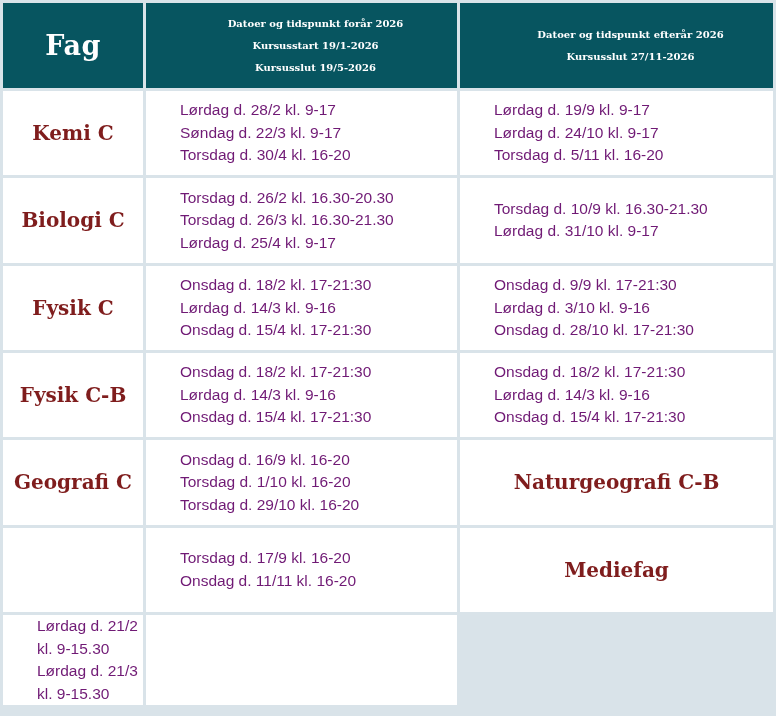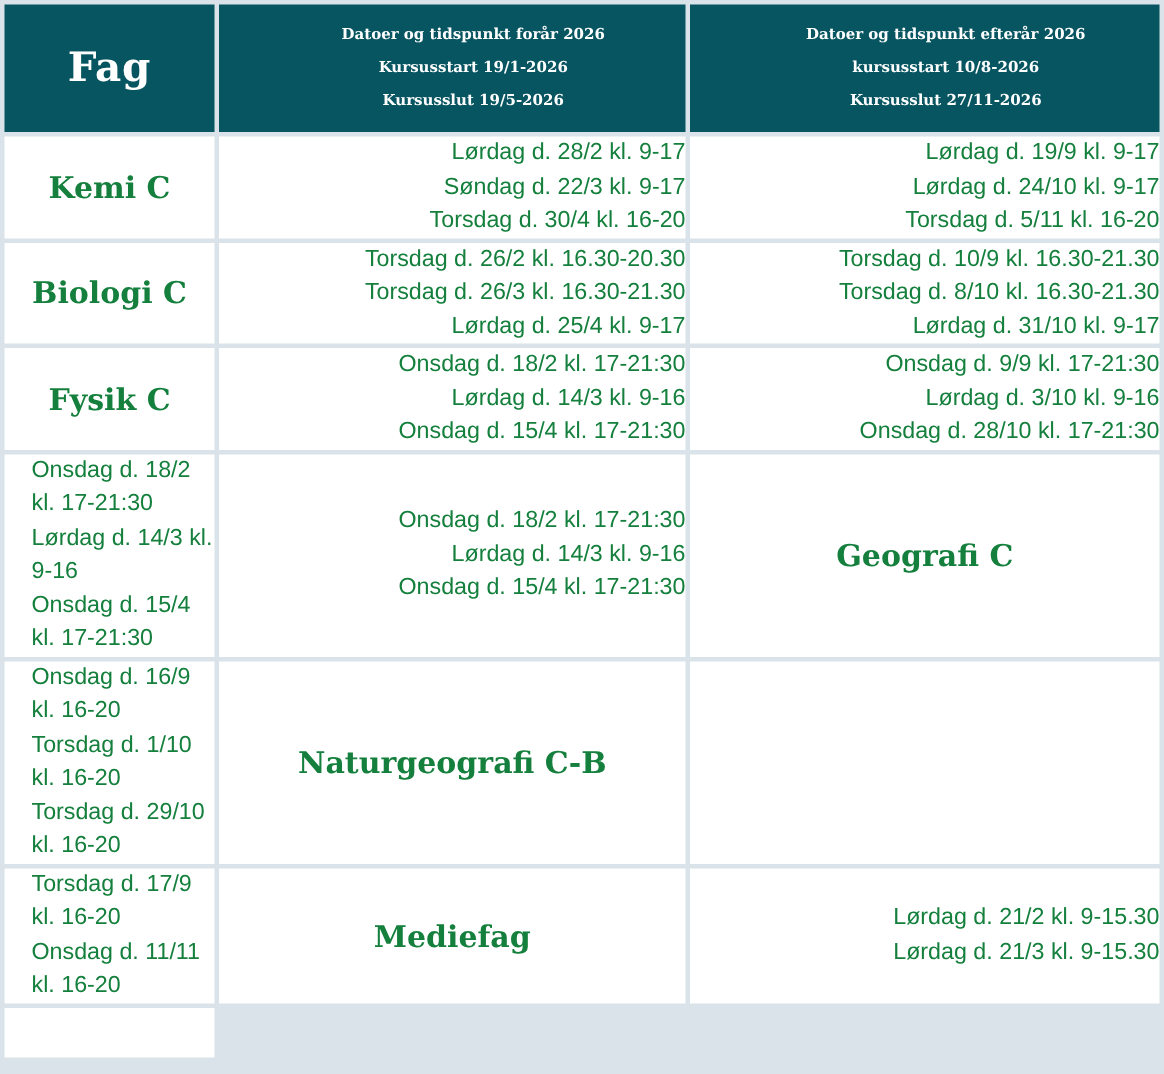--- a/index.html
+++ b/index.html
@@ -43,53 +43,51 @@
   }
   .hdr-line {
     font-size: 10px;
     line-height: 22px;
     white-space: nowrap;
     margin-left: 28px;
   }
   .subject {
     font-family: "DejaVu Serif", serif;
     font-weight: bold;
-    color: #15803d;
+    color: #7f1d1d;
     font-size: 20px;
     line-height: 26px;
     text-align: center;
     align-items: center;
     padding: 0 2px;
   }
   .dates {
-    padding-left: 18px;
-    color: #15803d;
+    padding-left: 34px;
+    color: #701a75;
     font-size: 15.5px;
     line-height: 22.5px;
-    align-items: flex-end;
   }
   .date-line { min-height: 0; }
 </style>
 </head>
 <body>
 
 <div class="page">
   <div class="tbl">
 
     <div class="cell hdr hdr-fag">
       <span>Fag</span>
     </div>
     <div class="cell hdr">
       <div class="hdr-line">Datoer og tidspunkt forår 2026</div>
       <div class="hdr-line">Kursusstart 19/1-2026</div>
       <div class="hdr-line">Kursusslut 19/5-2026</div>
     </div>
     <div class="cell hdr">
       <div class="hdr-line">Datoer og tidspunkt efterår 2026</div>
-      <div class="hdr-line">kursusstart 10/8-2026</div>
       <div class="hdr-line">Kursusslut 27/11-2026</div>
     </div>
 
     <div class="cell subject">
       <span>Kemi C</span>
     </div>
     <div class="cell dates">
       <div class="date-line">Lørdag d. 28/2 kl. 9-17</div>
       <div class="date-line">Søndag d. 22/3 kl. 9-17</div>
       <div class="date-line">Torsdag d. 30/4 kl. 16-20</div>
@@ -103,38 +101,40 @@
     <div class="cell subject">
       <span>Biologi C</span>
     </div>
     <div class="cell dates">
       <div class="date-line">Torsdag d. 26/2 kl. 16.30-20.30</div>
       <div class="date-line">Torsdag d. 26/3 kl. 16.30-21.30</div>
       <div class="date-line">Lørdag d. 25/4 kl. 9-17</div>
     </div>
     <div class="cell dates">
       <div class="date-line">Torsdag d. 10/9 kl. 16.30-21.30</div>
-      <div class="date-line">Torsdag d. 8/10 kl. 16.30-21.30</div>
       <div class="date-line">Lørdag d. 31/10 kl. 9-17</div>
     </div>
 
     <div class="cell subject">
       <span>Fysik C</span>
     </div>
     <div class="cell dates">
       <div class="date-line">Onsdag d. 18/2 kl. 17-21:30</div>
       <div class="date-line">Lørdag d. 14/3 kl. 9-16</div>
       <div class="date-line">Onsdag d. 15/4 kl. 17-21:30</div>
     </div>
     <div class="cell dates">
       <div class="date-line">Onsdag d. 9/9 kl. 17-21:30</div>
       <div class="date-line">Lørdag d. 3/10 kl. 9-16</div>
       <div class="date-line">Onsdag d. 28/10 kl. 17-21:30</div>
     </div>
 
+    <div class="cell subject">
+      <span>Fysik C-B</span>
+    </div>
     <div class="cell dates">
       <div class="date-line">Onsdag d. 18/2 kl. 17-21:30</div>
       <div class="date-line">Lørdag d. 14/3 kl. 9-16</div>
       <div class="date-line">Onsdag d. 15/4 kl. 17-21:30</div>
     </div>
     <div class="cell dates">
       <div class="date-line">Onsdag d. 18/2 kl. 17-21:30</div>
       <div class="date-line">Lørdag d. 14/3 kl. 9-16</div>
       <div class="date-line">Onsdag d. 15/4 kl. 17-21:30</div>
     </div>

